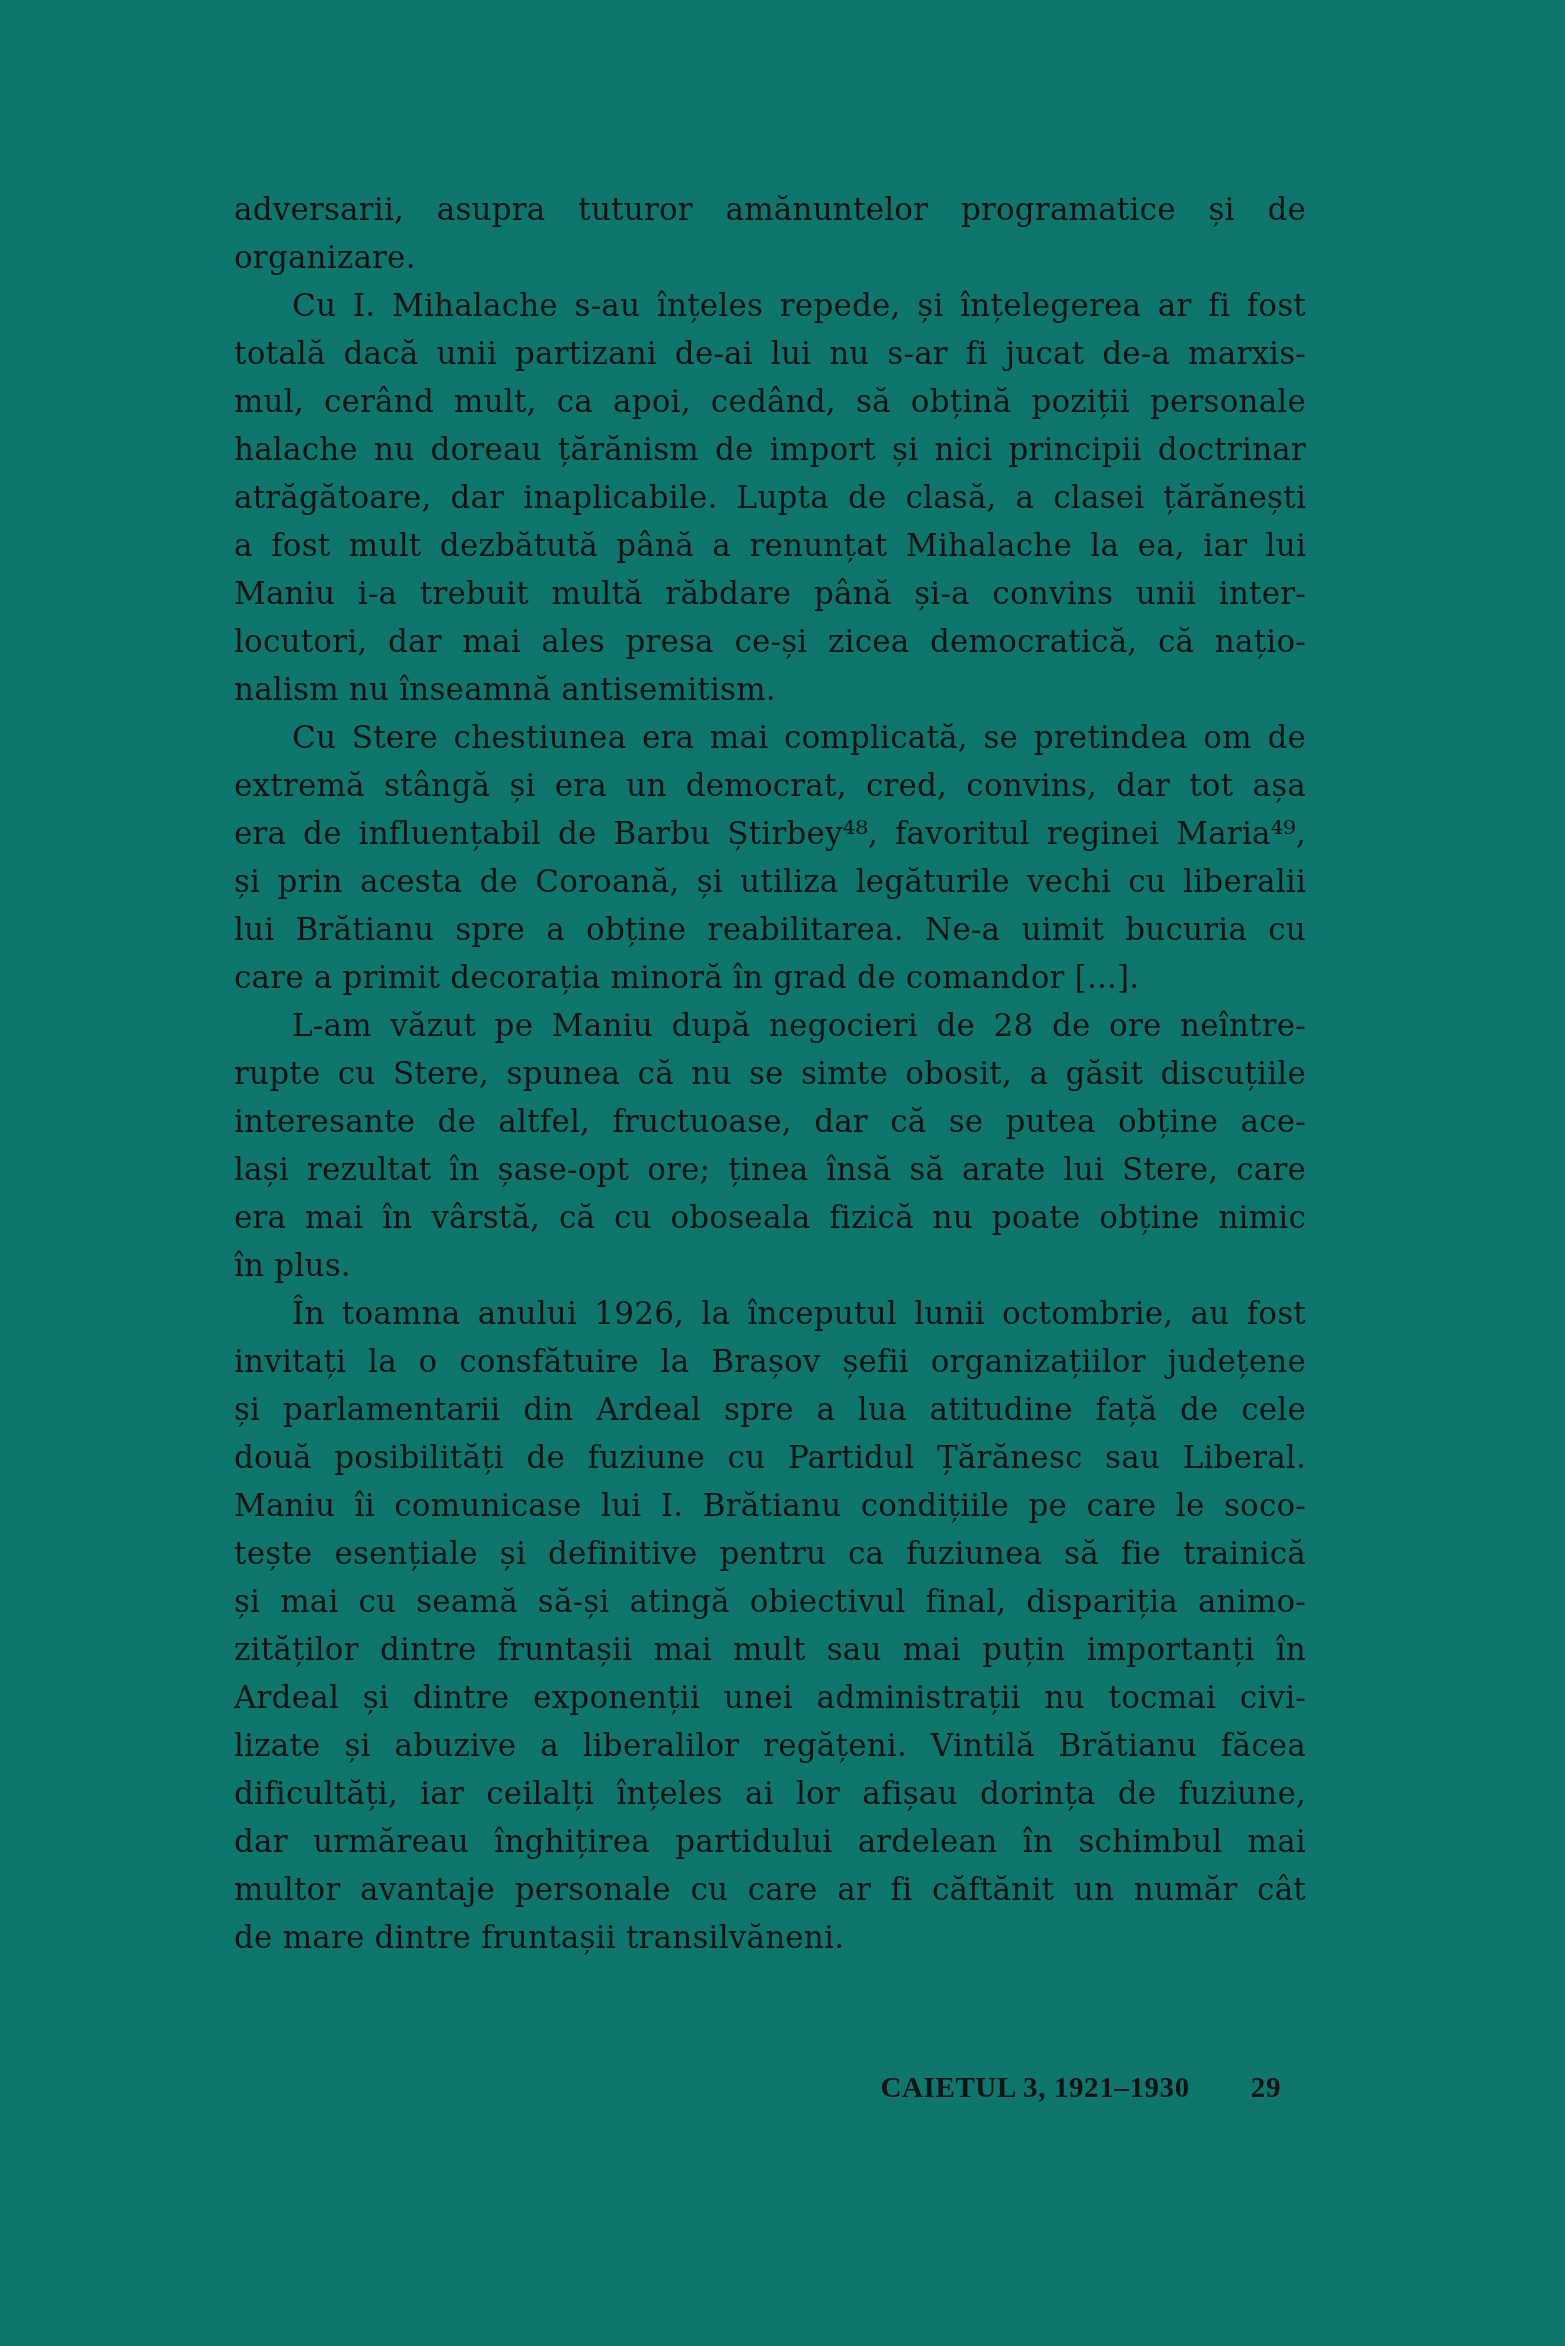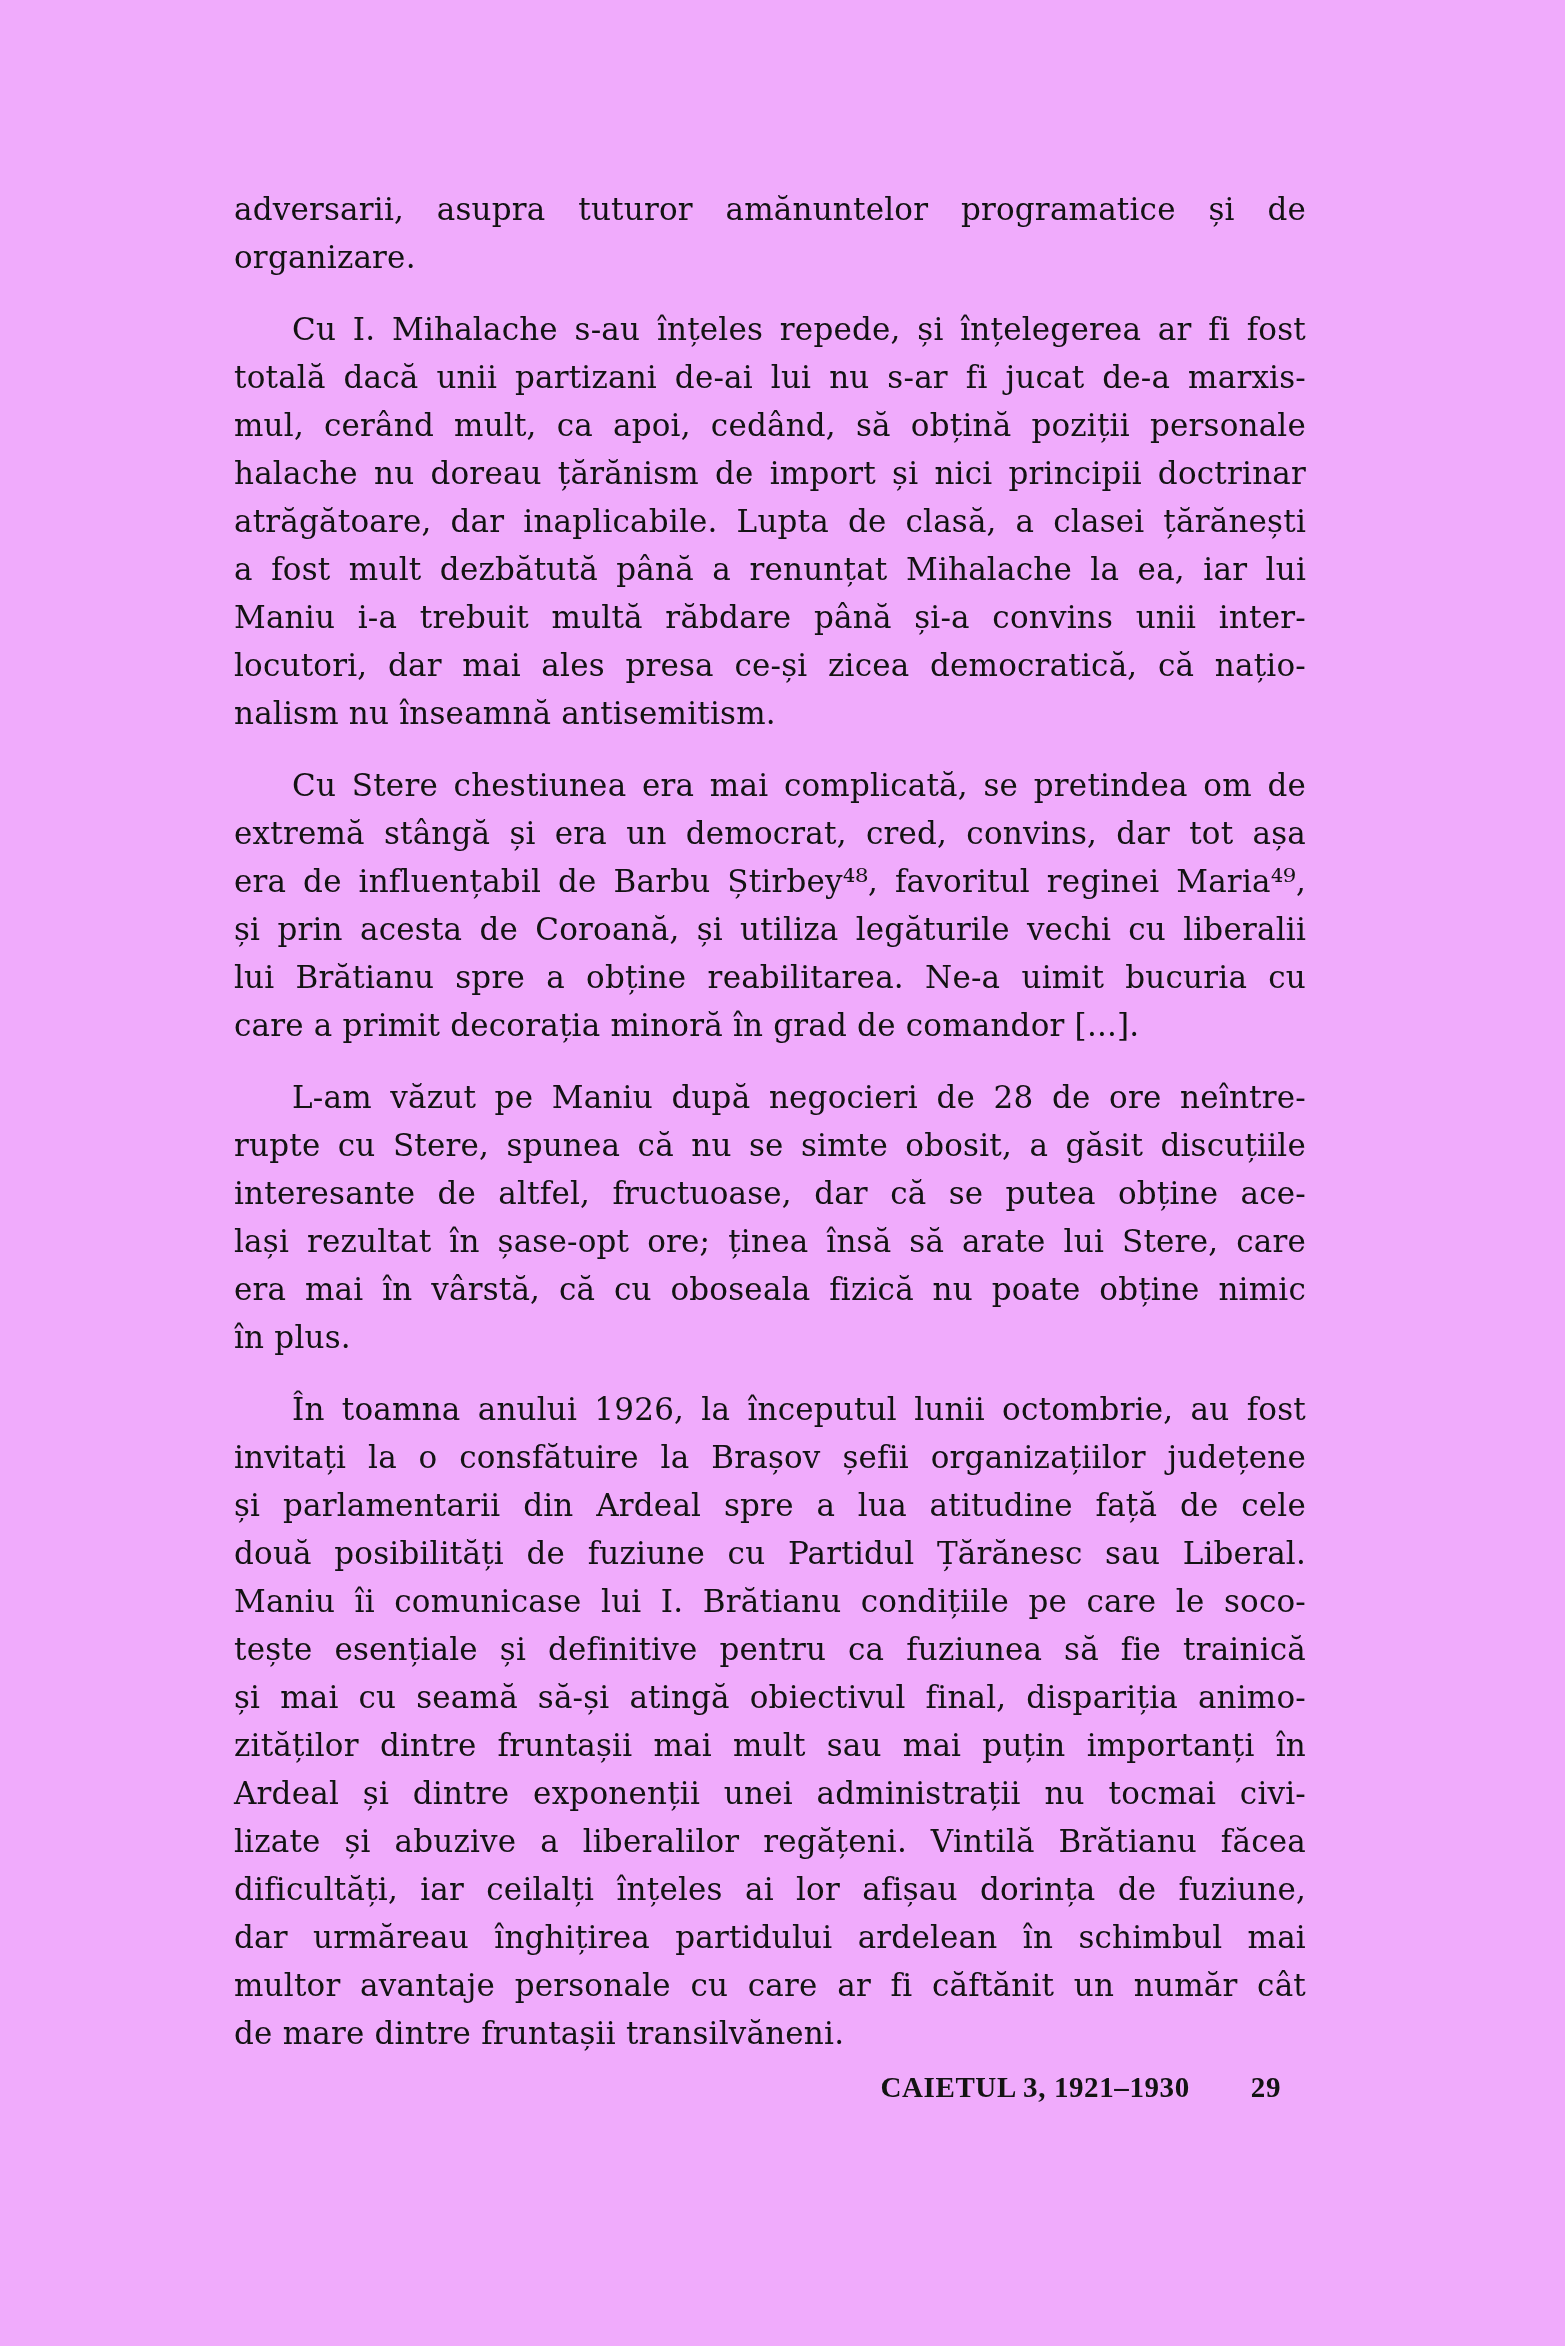--- a/index.html
+++ b/index.html
@@ -4,21 +4,21 @@
 <style>
   html, body {
     margin: 0;
     padding: 0;
     background: #e8e8e8;
   }
   .page {
     position: relative;
     width: 1565px;
     height: 2347px;
-    background: #f0abfc;
+    background: #0f766e;
     overflow: hidden;
   }
   .text-block {
     position: absolute;
     left: 234px;
     top: 185px;
     width: 1072px;
     font-family: "DejaVu Serif", "Liberation Serif", serif;
     font-size: 31px;
     line-height: 48px;
@@ -30,21 +30,20 @@
     text-align: justify;
     text-align-last: justify;
     white-space: normal;
   }
   .line.last {
     text-align: justify;
     text-align-last: left;
   }
   .line.indent {
     text-indent: 58px;
-    margin-top: 24px;
   }
   .page-footer {
     position: absolute;
     top: 2071px;
     right: 284px;
     display: flex;
     align-items: baseline;
     gap: 61px;
     font-family: Liberation Serif, serif;
     font-weight: 700;

